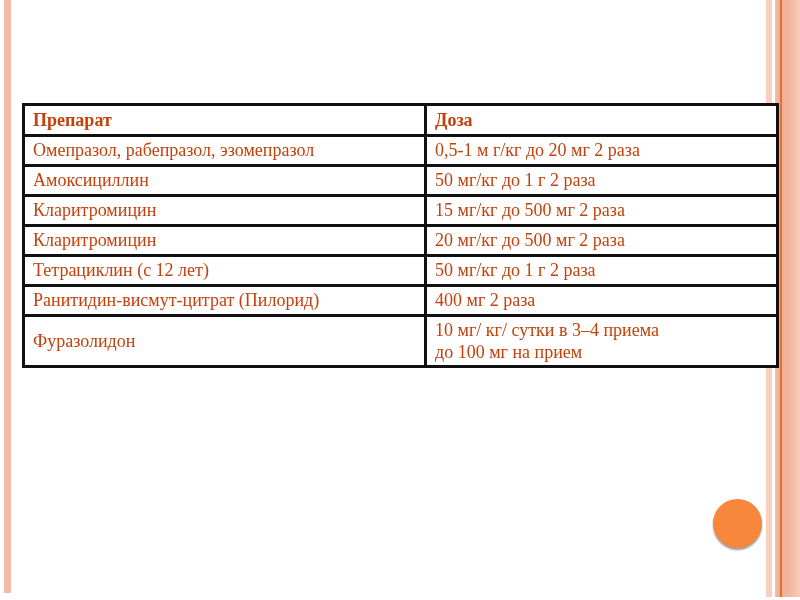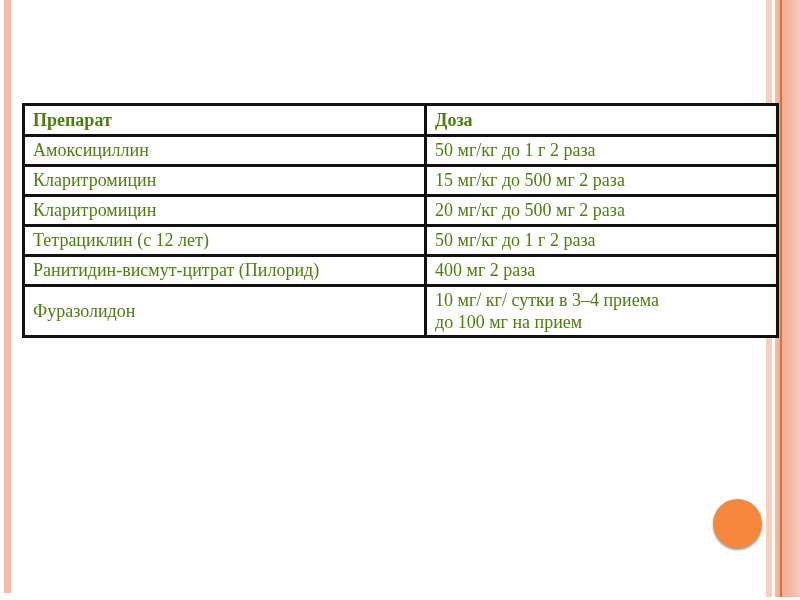--- a/index.html
+++ b/index.html
@@ -57,21 +57,21 @@
   
   table.drug-table {
     position: absolute;
     left: 22px; top: 103px;
     width: 754px;
     border-collapse: collapse;
     table-layout: fixed;
     background: #ffffff;
     z-index: 4;
     font-size: 18px;
-    color: #4d7c0f;
+    color: #c2410c;
     line-height: 1.25;
   }
   .drug-table th, .drug-table td {
     border: 3px solid #111111;
     padding: 1px 6px 1px 8px;
     vertical-align: middle;
     text-align: left;
     font-weight: normal;
     overflow: hidden;
     white-space: nowrap;
@@ -99,20 +99,24 @@
       <col class="c-dose">
     </colgroup>
     <thead>
       <tr>
         <th>Препарат</th>
         <th>Доза</th>
       </tr>
     </thead>
     <tbody>
       <tr>
+        <td>Омепразол, рабепразол, эзомепразол</td>
+        <td>0,5-1 м г/кг до 20 мг 2 раза</td>
+      </tr>
+      <tr>
         <td>Амоксициллин</td>
         <td>50 мг/кг до 1 г 2 раза</td>
       </tr>
       <tr>
         <td>Кларитромицин</td>
         <td>15 мг/кг до 500 мг 2 раза</td>
       </tr>
       <tr>
         <td>Кларитромицин</td>
         <td>20 мг/кг до 500 мг 2 раза</td>

